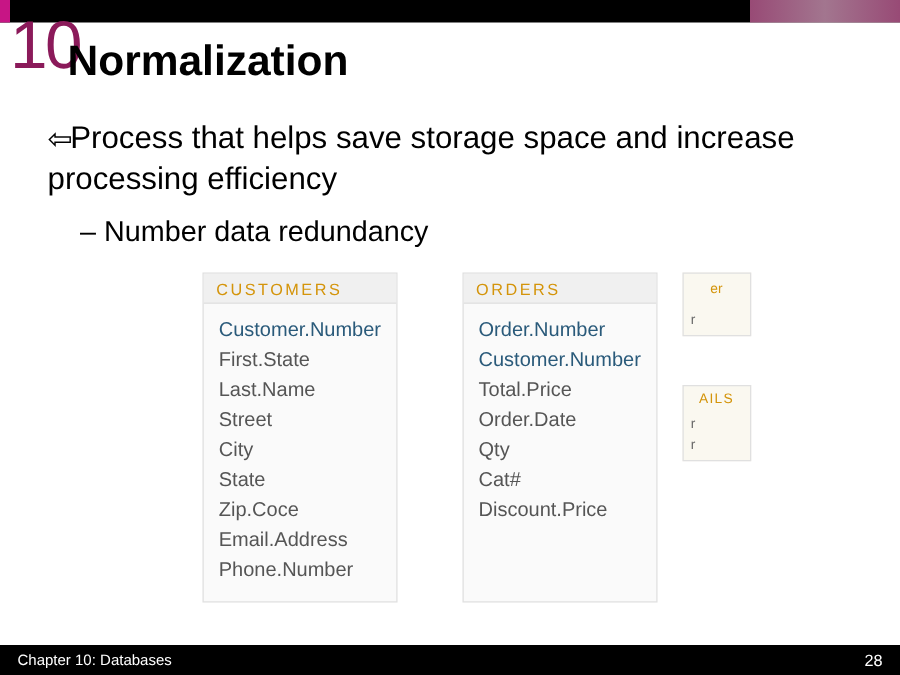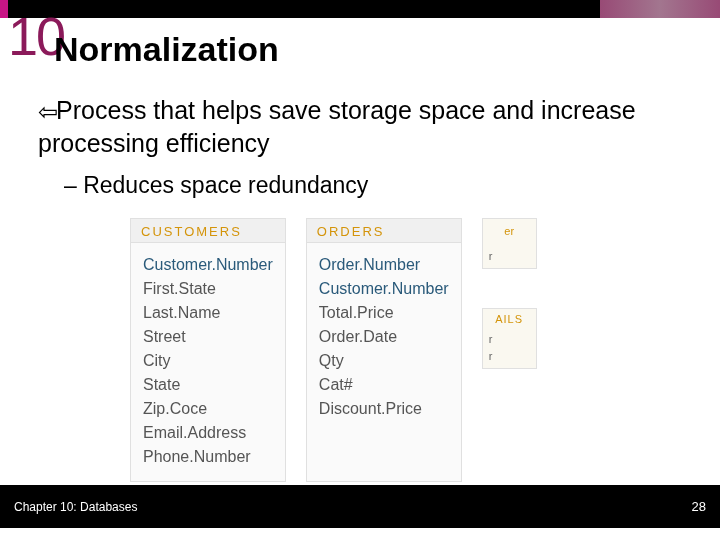--- a/index.html
+++ b/index.html
@@ -76,20 +76,21 @@
     position: absolute;
     left: 130px;
     top: 218px;
     display: flex;
     gap: 20px;
   }
   .table-box {
     border: 1px solid #e0e0e0;
     background: #fafafa;
     min-width: 148px;
+    margin-left: 32px;
   }
   .table-header {
     background: #f0f0f0;
     color: #d4940a;
     font-size: 13px;
     font-weight: normal;
     letter-spacing: 2px;
     padding: 5px 10px 3px;
     border-bottom: 1px solid #e0e0e0;
   }
@@ -118,22 +119,22 @@
     padding: 4px 6px;
   }
   .phantom-header {
     color: #d4940a;
     font-size: 11px;
     letter-spacing: 1px;
   }
   .phantom .field { font-size: 11px; color: #666; }
   .footer-bar {
     position: absolute;
-    left: 0; right: 0; bottom: 12px;
-    height: 43px;
+    left: 0; right: 0; bottom: 0;
+    height: 24px;
     background: #000;
     display: flex;
     justify-content: space-between;
     align-items: center;
     padding: 0 14px;
   }
   .footer-left {
     color: #fff;
     font-size: 12px;
   }
@@ -150,21 +151,21 @@
 <div class="chapter-num">
   <div style="display:flex;flex-direction:column;">10</div>
 </div>
 
 <div class="title">Normalization</div>
 
 <div class="body-text">
   <span class="arrow">⇦</span><span>Process that helps save storage space and increase processing efficiency</span>
 </div>
 
-<div class="sub-text">– Reduces space redundancy</div>
+<div class="sub-text">– Number data redundancy</div>
 
 <div class="diagram">
   <div class="table-box">
     <div class="table-header">CUSTOMERS</div>
     <div class="table-fields">
         <div class="field key">Customer.Number</div>
         <div class="field">First.State</div>
         <div class="field">Last.Name</div>
         <div class="field">Street</div>
         <div class="field">City</div>

